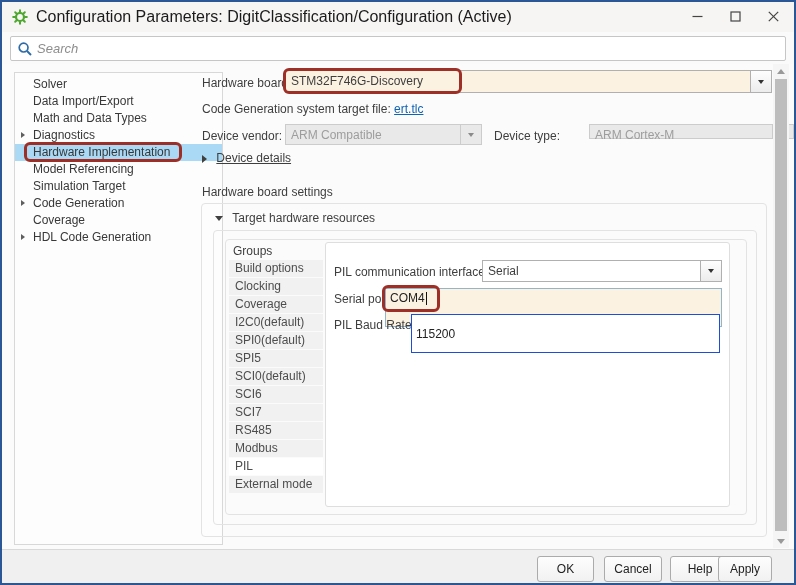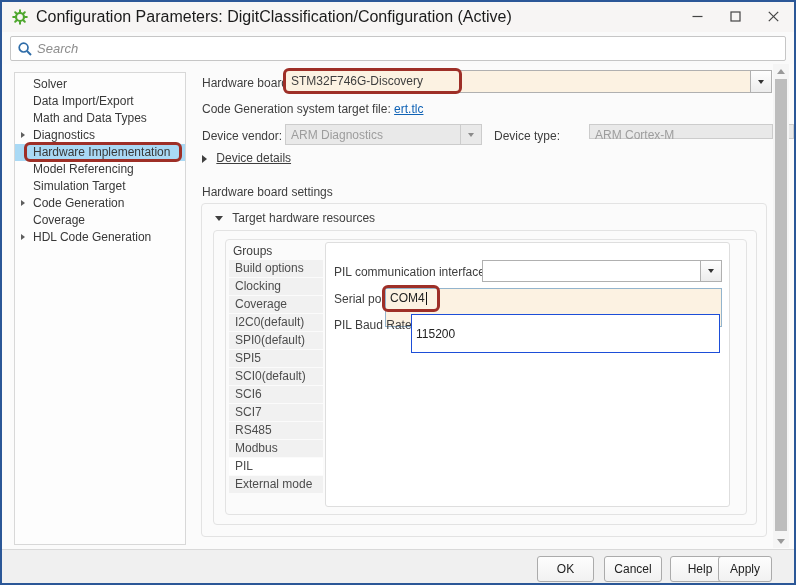--- a/index.html
+++ b/index.html
@@ -22,21 +22,21 @@
   .titlebar .title{margin-left:8px;color:#1b1b1b;font-size:16px;white-space:nowrap;}
   .win-controls{position:absolute;right:2px;top:0;height:30px;display:flex;}
   .win-btn{width:38px;height:29px;display:flex;align-items:center;justify-content:center;}
   
   .searchwrap{position:absolute;left:0;top:30px;right:0;height:32px;background:#fafafa;}
   .searchbox{position:absolute;left:8px;right:8px;top:4px;height:25px;background:#fff;border:1px solid #c6c6c6;border-radius:2px;}
   .searchbox svg{position:absolute;left:6px;top:4px;}
   .searchbox input{position:absolute;left:26px;top:1px;right:4px;height:21px;border:none;outline:none;font-size:13px;background:transparent;font-family:"Liberation Sans",sans-serif;}
   .searchbox input::placeholder{font-style:italic;color:#8d8d8d;opacity:1;}
   
-  .sidebar{position:absolute;left:12px;top:70px;width:172px;height:473px;background:#fdfdfd;border:1px solid #d8d8d8;padding-top:3px;}
+  .sidebar{position:absolute;left:12px;top:70px;width:209px;height:473px;background:#fdfdfd;border:1px solid #d8d8d8;padding-top:3px;}
   .tree-item{position:relative;height:17px;line-height:17px;padding-left:18px;color:#383838;white-space:nowrap;cursor:default;}
   .tree-item.selected{background:var(--selection);}
   .tw{position:absolute;left:6px;top:5px;width:0;height:0;border-left:4px solid #5f5f5f;border-top:3.5px solid transparent;border-bottom:3.5px solid transparent;}
   .annot{position:absolute;border:3px solid var(--annotation);border-radius:6px;pointer-events:none;z-index:5;}
   .annot.sidebar-annot{left:9px;top:-2px;width:158px;height:20px;}
   
   .lbl{position:absolute;white-space:nowrap;color:#3e3e3e;}
   .combo{position:absolute;height:23px;border:1px solid #b0b0b0;background:#fff;}
   .combo .val{position:absolute;left:5px;top:0;right:22px;line-height:21px;white-space:nowrap;overflow:hidden;}
   .combo .dd-btn{position:absolute;right:0;top:0;bottom:0;width:21px;border-left:1px solid #b0b0b0;background:linear-gradient(#fefefe,#ececec);display:flex;align-items:center;justify-content:center;}
@@ -145,21 +145,21 @@
   </div>
   <div class="annot" style="left:281px;top:66px;width:179px;height:26px;"></div>
 
   <div class="lbl" style="left:200px;top:100px;">
     <span>Code Generation system target file:</span>
     <span class="link">ert.tlc</span>
   </div>
 
   <div class="lbl" style="left:200px;top:127px;">Device vendor:</div>
   <div class="combo disabled" style="left:283px;top:122px;width:197px;height:21px;">
-    <span class="val">ARM Diagnostics</span>
+    <span class="val">ARM Compatible</span>
     <span class="dd-btn">
         <span class="tri"></span>
       </span>
   </div>
   <div class="lbl" style="left:492px;top:127px;">Device type:</div>
   <div class="combo disabled" style="left:587px;top:122px;width:205px;height:15px;">
     <span class="val">ARM Cortex-M</span>
     <span class="dd-btn">
         <span class="tri"></span>
       </span>
@@ -195,20 +195,21 @@
     <div class="group-item">RS485</div>
     <div class="group-item">Modbus</div>
     <div class="group-item selected">PIL</div>
     <div class="group-item">External mode</div>
   </div>
 
   <div class="gbox" style="left:323px;top:240px;width:405px;height:265px;background:#ffffff;border-color:#dedede;border-radius:3px;"></div>
 
   <div class="lbl" style="left:332px;top:263px;">PIL communication interface:</div>
   <div class="combo" style="left:480px;top:258px;width:240px;height:22px;">
+    <span class="val">Serial</span>
     <span class="dd-btn">
         <span class="tri"></span>
       </span>
   </div>
 
   <div class="lbl" style="left:332px;top:290px;">Serial port:</div>
   <div class="field modified" style="left:383px;top:286px;width:337px;">
     <span>COM4</span><span class="caret"></span>
   </div>
   <div class="annot" style="left:380px;top:283px;width:58px;height:27px;"></div>

